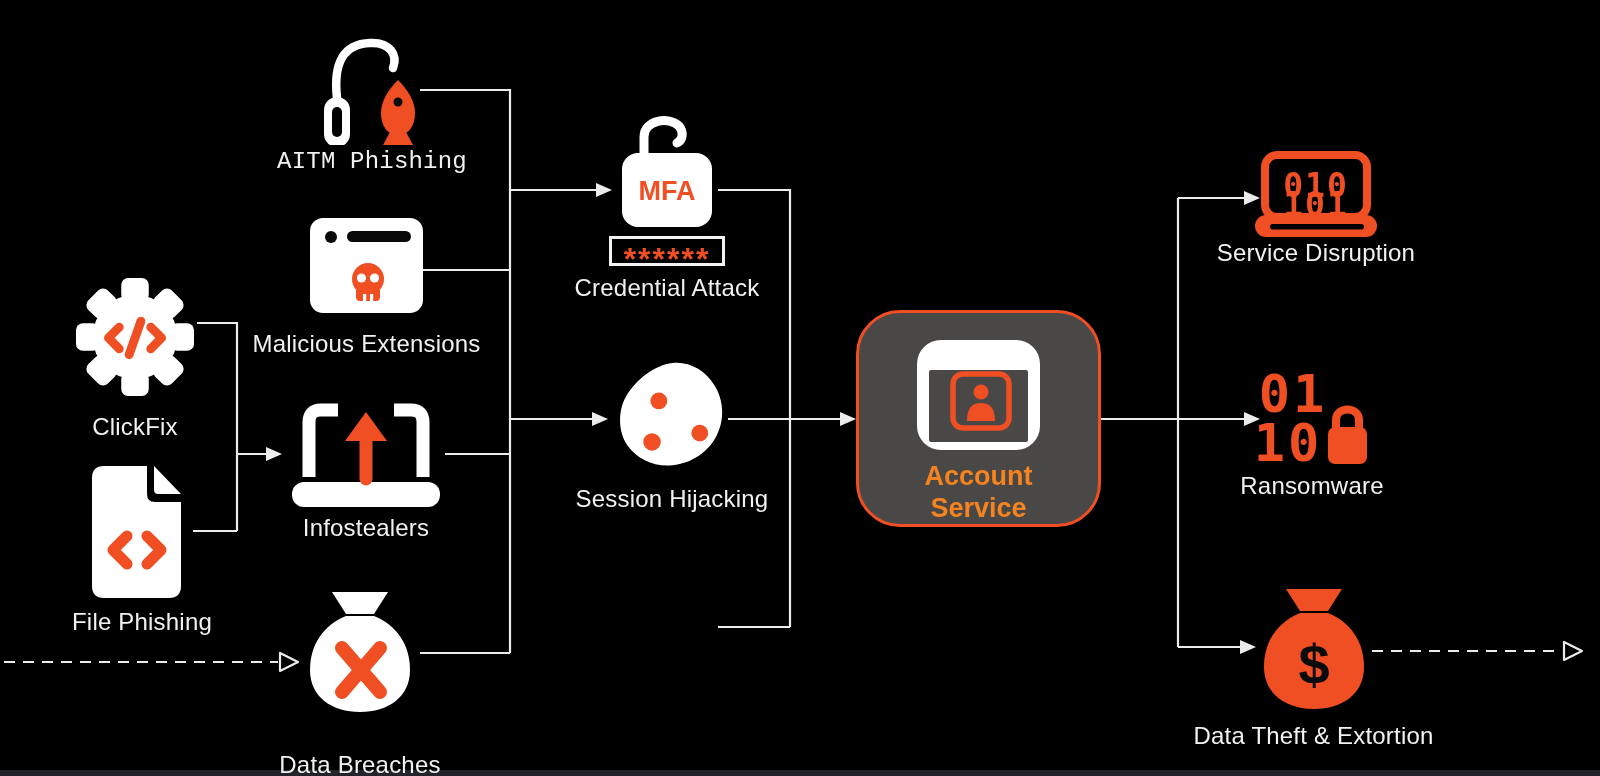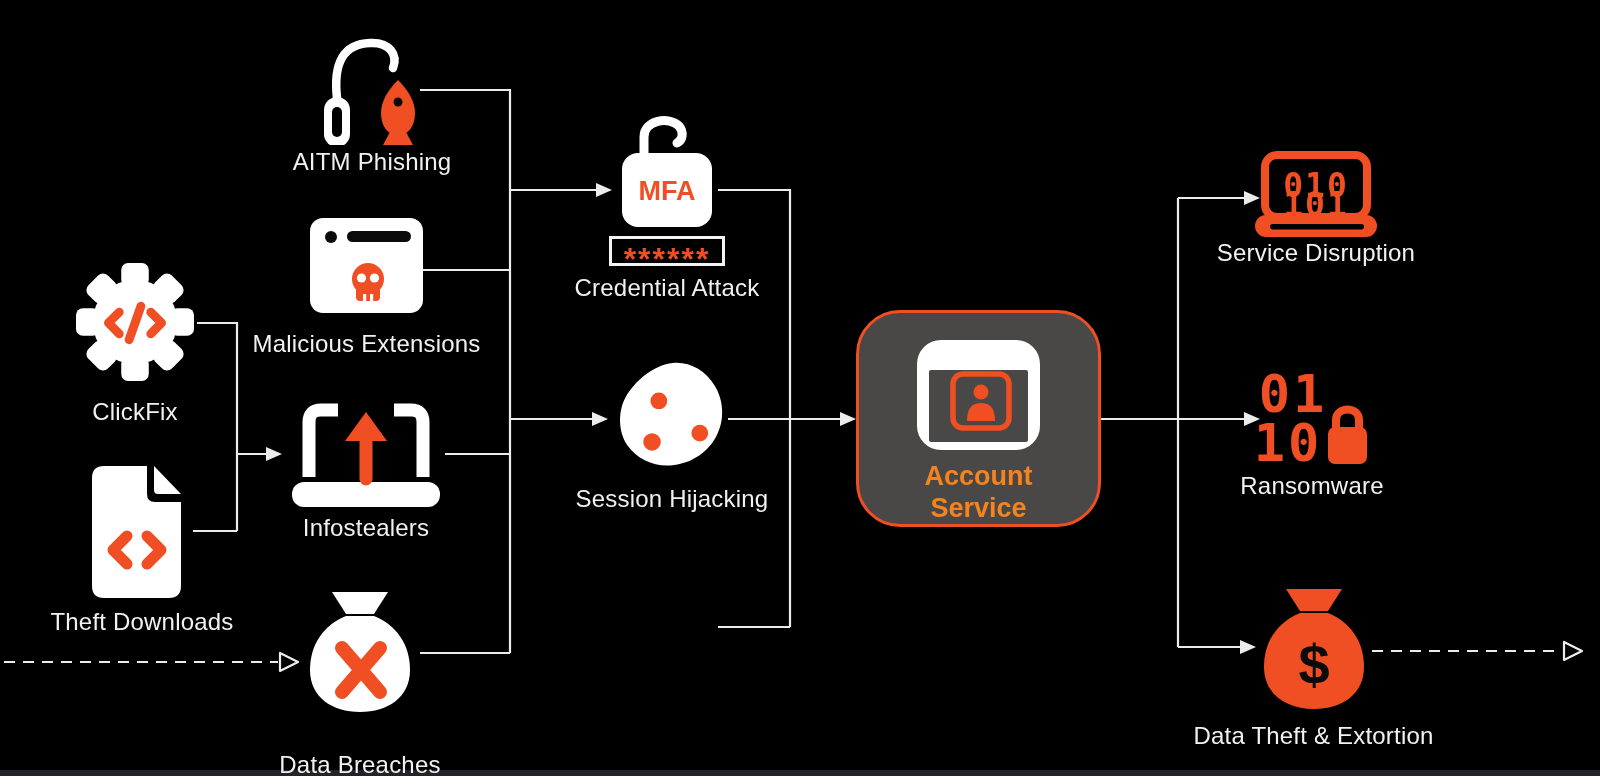--- a/index.html
+++ b/index.html
@@ -14,25 +14,25 @@
     position:relative;width:1600px;height:776px;background:var(--bg,#000);
     overflow:hidden;font-family:"Liberation Sans","DejaVu Sans",sans-serif;
   }
   .connectors{position:absolute;left:0;top:0;width:1600px;height:776px;z-index:1;}
   .node{position:absolute;display:flex;flex-direction:column;align-items:center;z-index:2;}
   .lbl{
     color:#F1F1F1;font-size:24px;line-height:29px;text-align:center;
     letter-spacing:.2px;white-space:nowrap;
   }
   
-  .n-clickfix{left:45px;top:261px;width:180px;justify-content:flex-end;}
+  .n-clickfix{left:45px;top:276px;width:180px;justify-content:flex-end;}
   .n-clickfix .lbl{margin-top:14px;}
   .n-filedl{left:42px;top:466px;width:200px;}
   .n-filedl .lbl{margin-top:9px;}
-  .n-aitm{left:292px;top:30px;width:160px;}
+  .n-aitm{left:292px;top:30px;width:160px;font-family:Liberation Mono, monospace;}
   .n-aitm .lbl{margin-top:2px;}
   .n-malext{left:254px;top:218px;width:225px;}
   .n-malext .lbl{margin-top:16px;}
   .n-infost{left:256px;top:403px;width:220px;}
   .n-infost .lbl{margin-top:6px;}
   .n-databr{left:270px;top:592px;width:180px;gap:26px;}
   .n-databr .lbl{margin-top:6px;}
   .n-cred{left:577px;top:115px;width:180px;}
   .n-cred .lbl{margin-top:7px;}
   .n-sess{left:562px;top:360px;width:220px;}
@@ -131,21 +131,21 @@
 
   <div class="node n-filedl">
     <svg width="101" height="132" viewBox="0 0 101 132">
       <path fill="#FFFFFF" d="M0,12 Q0,0 12,0 H55 V28 Q55,36 63,36 H89 V120 Q89,132 77,132 H12 Q0,132 0,120 Z"></path>
       <path fill="#FFFFFF" d="M62,0 L89,28 H66 Q62,28 62,24 Z"></path>
       <g stroke="var(--accent,#F04E23)" stroke-width="11" stroke-linecap="round" stroke-linejoin="round" fill="none">
         <polyline points="35,70 21,84 35,98"></polyline>
         <polyline points="55,70 69,84 55,98"></polyline>
       </g>
     </svg>
-    <div class="lbl">Theft Downloads</div>
+    <div class="lbl">File Phishing</div>
   </div>
 
   <div class="node n-aitm">
     <svg width="105" height="115" viewBox="0 0 105 115">
       <path d="M17,68 C13,32 24,14 50,13 C70,12 78,25 73,38" stroke="#FFFFFF" stroke-width="8.5" stroke-linecap="round" fill="none"></path>
       <rect x="4" y="67" width="26" height="50" rx="13" fill="#FFFFFF"></rect>
       <rect x="12" y="77" width="10" height="30" rx="5" fill="#000000"></rect>
       <g fill="var(--accent,#F04E23)">
         <path d="M78,50 C88,60 95,71 95,83 C95,97 88,105 78,105 C68,105 61,97 61,83 C61,71 68,60 78,50 Z"></path>
         <path d="M70,102 L63,115 H93 L86,102 Z"></path>

